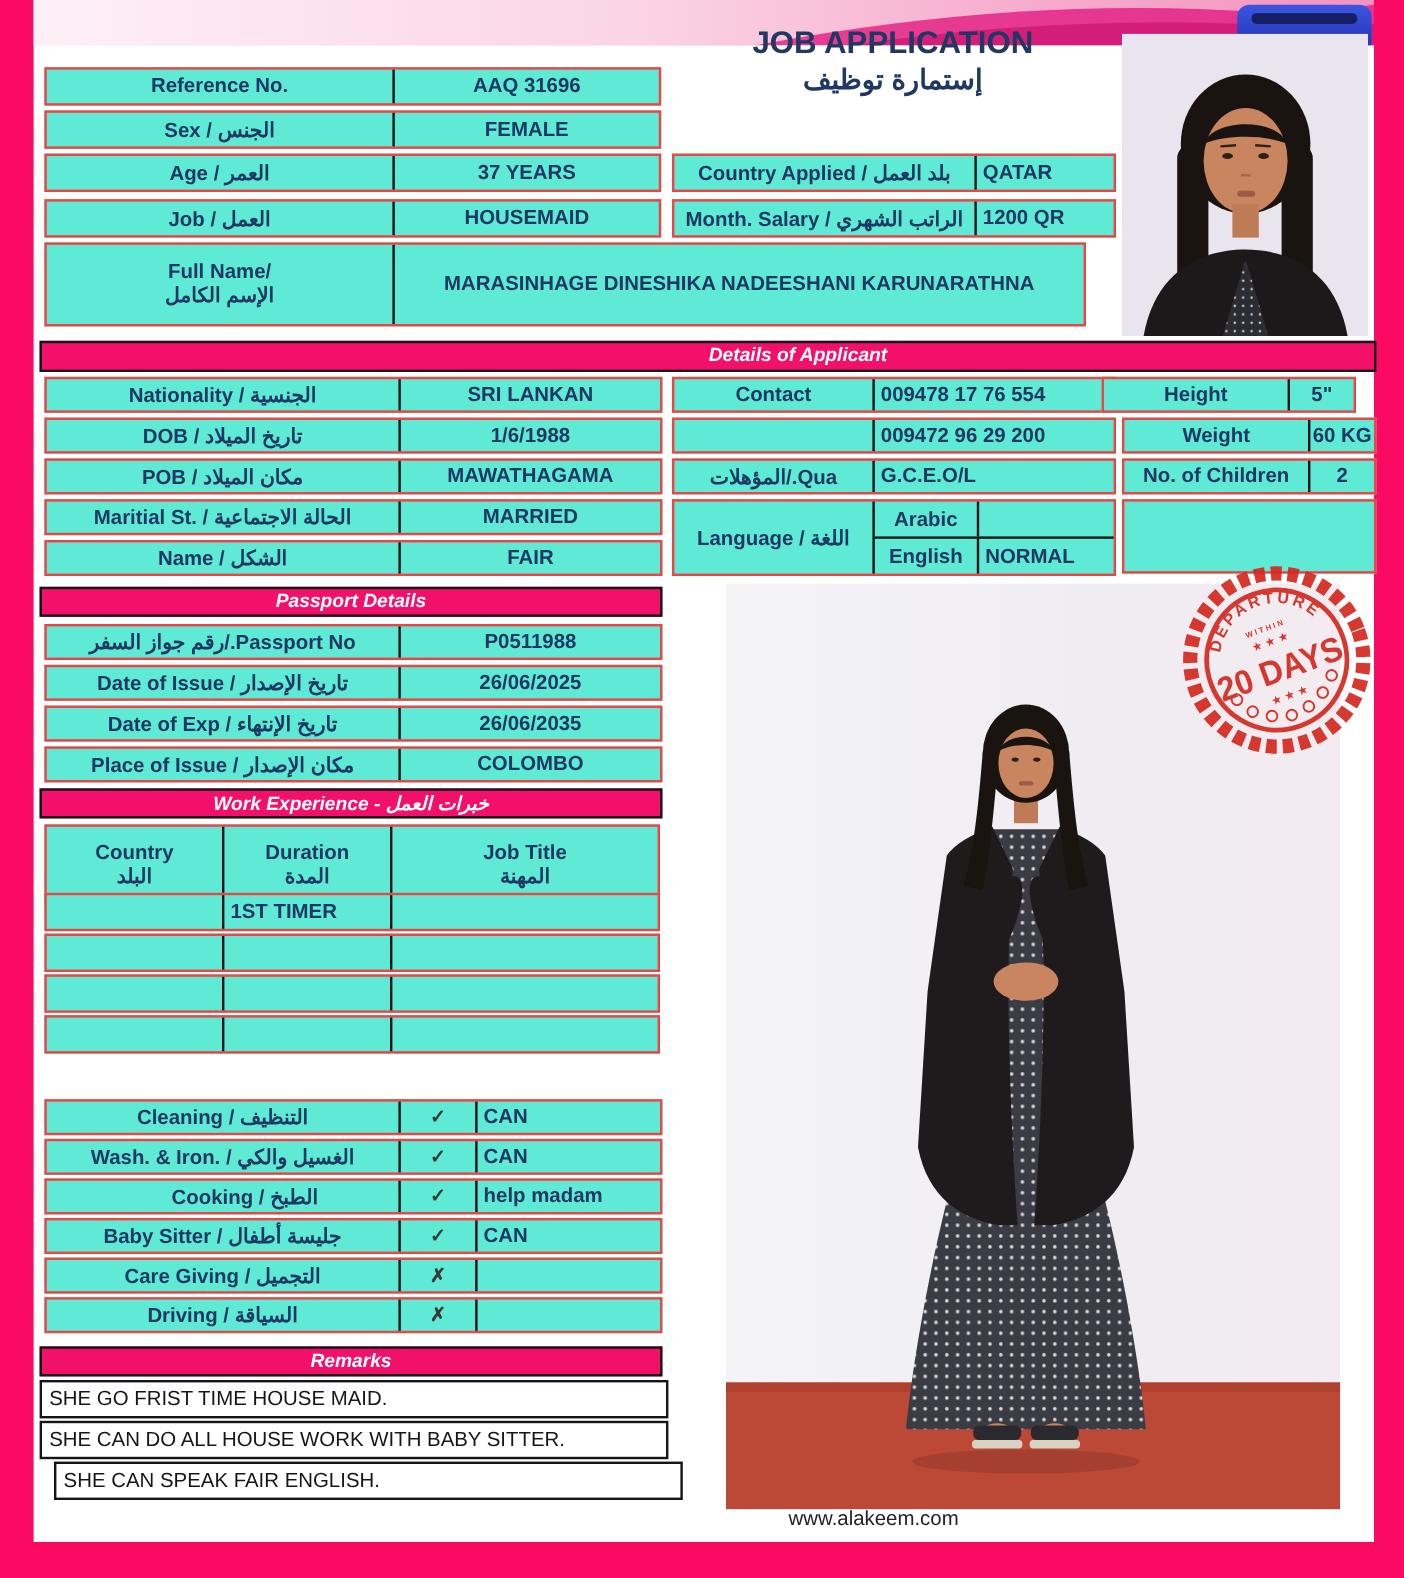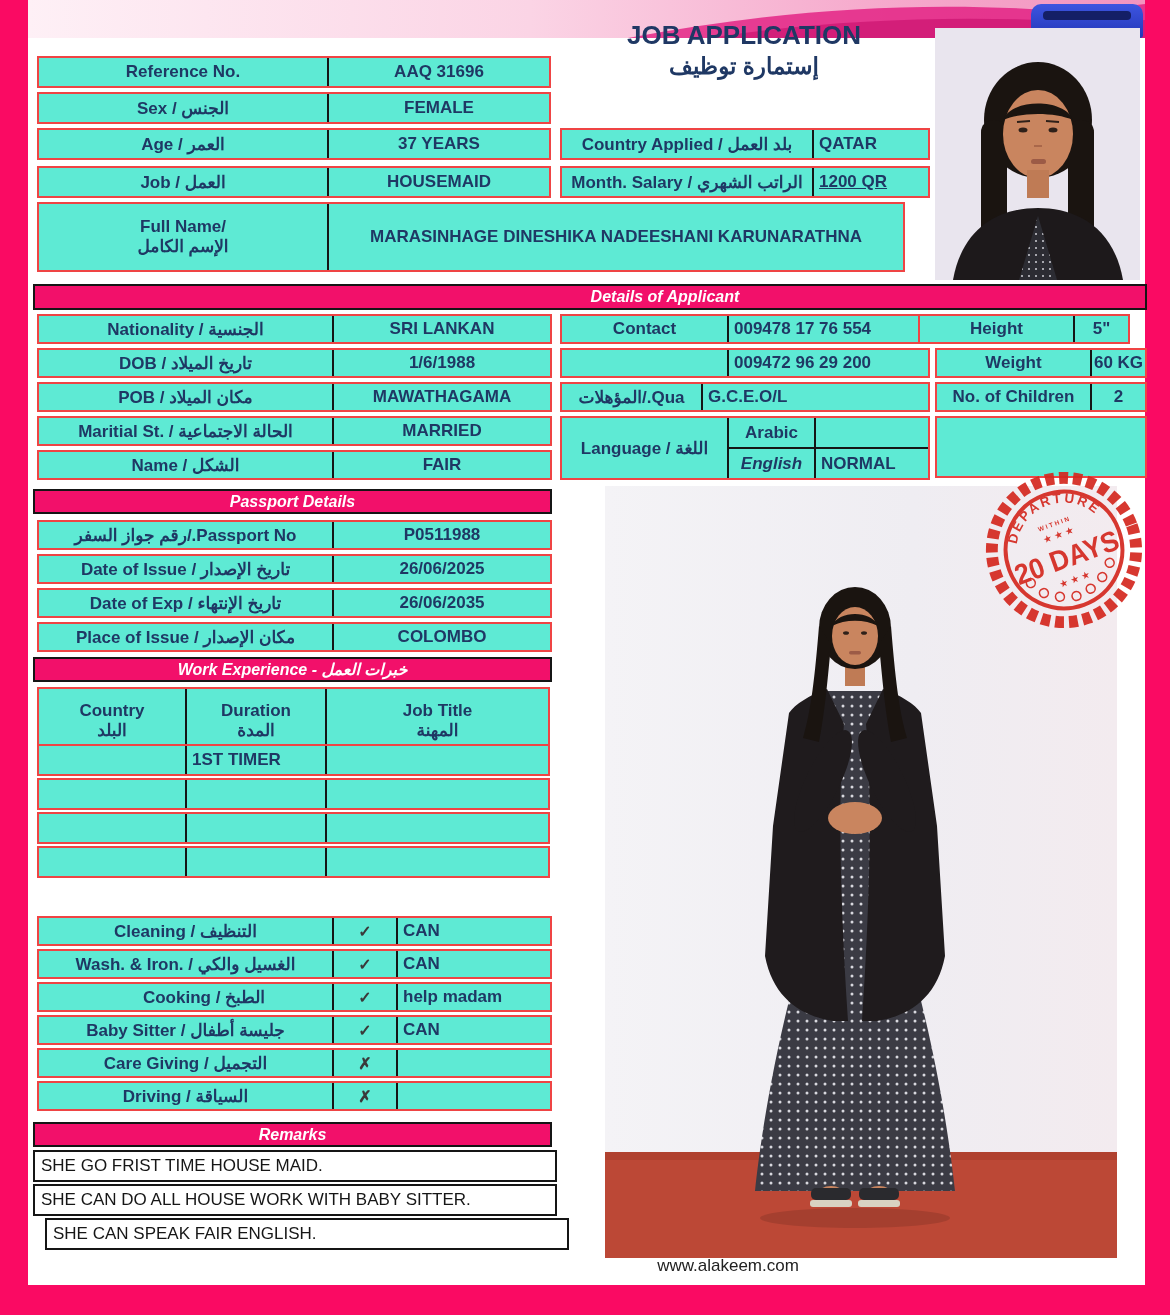--- a/index.html
+++ b/index.html
@@ -79,21 +79,21 @@
     </div>
     <div class="tcell" style="flex:1;">MARASINHAGE DINESHIKA NADEESHANI KARUNARATHNA</div>
   </div>
 
   <div class="trow" style="left:560px;top:128px;width:370px;height:32px;">
     <div class="tcell" style="width:250px;">Country Applied / بلد العمل</div>
     <div class="tcell left" style="flex:1;">QATAR</div>
   </div>
   <div class="trow" style="left:560px;top:166px;width:370px;height:32px;">
     <div class="tcell" style="width:250px;">Month. Salary / الراتب الشهري</div>
-    <div class="tcell left" style="flex:1;text-decoration:underline;">1200 QR</div>
+    <div class="tcell left" style="flex:1;">1200 QR</div>
   </div>
 
   <div class="photo-frame" style="left:935px;top:28px;width:205px;height:252px;">
     <svg viewBox="0 0 205 252" width="205" height="252">
       <defs>
         <pattern id="pdots" width="7" height="7" patternUnits="userSpaceOnUse">
           <rect width="7" height="7" fill="#2c2c33"></rect>
             <circle cx="3" cy="3" r="1" fill="#cfcfd6"></circle>
         </pattern>
       </defs>
@@ -141,32 +141,32 @@
 
   <div class="trow" style="left:560px;top:314px;width:370px;height:30px;">
     <div class="tcell" style="width:165px;">Contact</div>
     <div class="tcell left" style="flex:1;">009478 17 76 554</div>
   </div>
   <div class="trow" style="left:560px;top:348px;width:370px;height:30px;">
     <div class="tcell" style="width:165px;"></div>
     <div class="tcell left" style="flex:1;">009472 96 29 200</div>
   </div>
   <div class="trow" style="left:560px;top:382px;width:370px;height:30px;">
-    <div class="tcell rtl" style="width:139px;border-radius:12px;">Qua./المؤهلات</div>
+    <div class="tcell rtl" style="width:165px;border-radius:12px;">Qua./المؤهلات</div>
     <div class="tcell left" style="flex:1;">G.C.E.O/L</div>
   </div>
   <div class="trow" style="left:560px;top:416px;width:370px;height:64px;">
     <div class="tcell" style="width:165px;">Language / اللغة</div>
     <div class="bl" style="flex:1;display:flex;flex-direction:column;box-sizing:border-box;">
       <div style="flex:1;display:flex;border-bottom:2px solid #151515;">
         <div class="tcell" style="width:85px;">Arabic</div>
         <div class="tcell left" style="flex:1;"></div>
       </div>
       <div style="flex:1;display:flex;">
-        <div class="tcell" style="width:85px;font-style:italic;">English</div>
+        <div class="tcell" style="width:85px;">English</div>
         <div class="tcell left" style="flex:1;">NORMAL</div>
       </div>
     </div>
   </div>
 
   <div class="trow" style="left:918px;top:314px;width:212px;height:30px;">
     <div class="tcell" style="width:153px;">Height</div>
     <div class="tcell" style="flex:1;">5"</div>
   </div>
   <div class="trow" style="left:935px;top:348px;width:212px;height:30px;">

